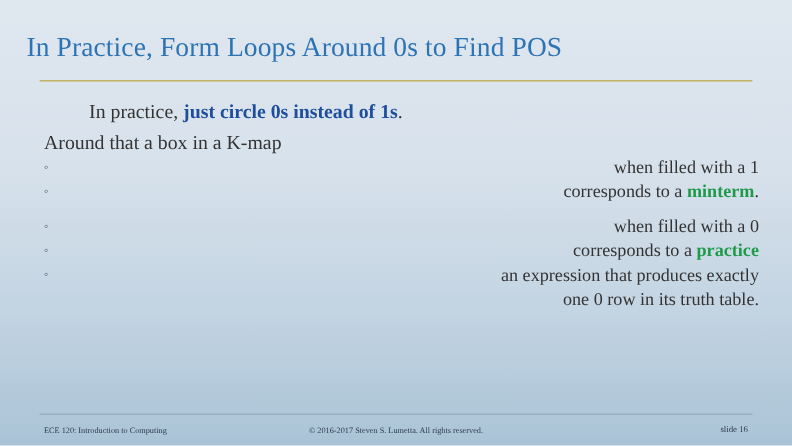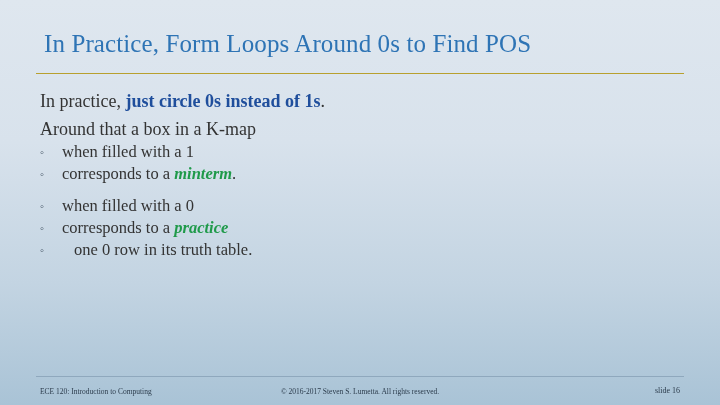--- a/index.html
+++ b/index.html
@@ -14,21 +14,21 @@
   }
   .slide {
     position: relative;
     width: 720px;
     height: 405px;
     background: linear-gradient(to bottom, #dfe7ef 0%, #d8e2ec 35%, #c3d4e2 70%, #a9c3d6 100%);
     box-sizing: border-box;
   }
   .title {
     position: absolute;
-    left: 44px;
+    left: 24px;
     top: 30px;
     width: 650px;
     font-size: 25px;
     color: #2e74b5;
     font-family: "Liberation Serif", serif;
     letter-spacing: 0.1px;
     white-space: nowrap;
   }
   .title-rule {
     position: absolute;
@@ -42,20 +42,21 @@
     position: absolute;
     left: 40px;
     top: 89px;
     width: 650px;
     color: #333333;
   }
   .line1 {
     font-size: 18px;
     line-height: 24px;
     margin-bottom: 5px;
+    margin-left: 41px;
   }
   .bold-blue {
     color: #1f4e9c;
     font-weight: bold;
   }
   .lvl1 {
     font-size: 18px;
     line-height: 23px;
     margin-top: 2px;
   }
@@ -69,25 +70,25 @@
     position: absolute;
     left: 0px;
     top: 0px;
     font-size: 11px;
     color: #3a4a5a;
     line-height: 22px;
   }
   .sub .txt {
     padding-left: 12px;
     display: block;
+    text-align: right;
   }
   .green {
     color: #1f9a4a;
     font-weight: bold;
-    font-style: italic;
   }
   .gap {
     height: 10px;
   }
   .wrap-indent {
     padding-left: 12px;
     display: block;
   }
   .footer-rule {
     position: absolute;
@@ -162,20 +163,21 @@
     </div>
 
     <div class="sub">
       <span class="bullet">◦</span>
       <span class="txt"><span>corresponds to a </span><span class="green">practice</span></span>
     </div>
 
     <div class="sub">
       <span class="bullet">◦</span>
       <span class="txt">
+        <span>an expression that produces exactly</span>
         <span class="wrap-indent">one 0 row in its truth table.</span>
       </span>
     </div>
 
   </div>
 
   <div class="footer-rule"></div>
   <div class="footer">
     <span class="footer-left">ECE 120: Introduction to Computing</span>
     <span class="footer-center">© 2016-2017 Steven S. Lumetta.  All rights reserved.</span>

